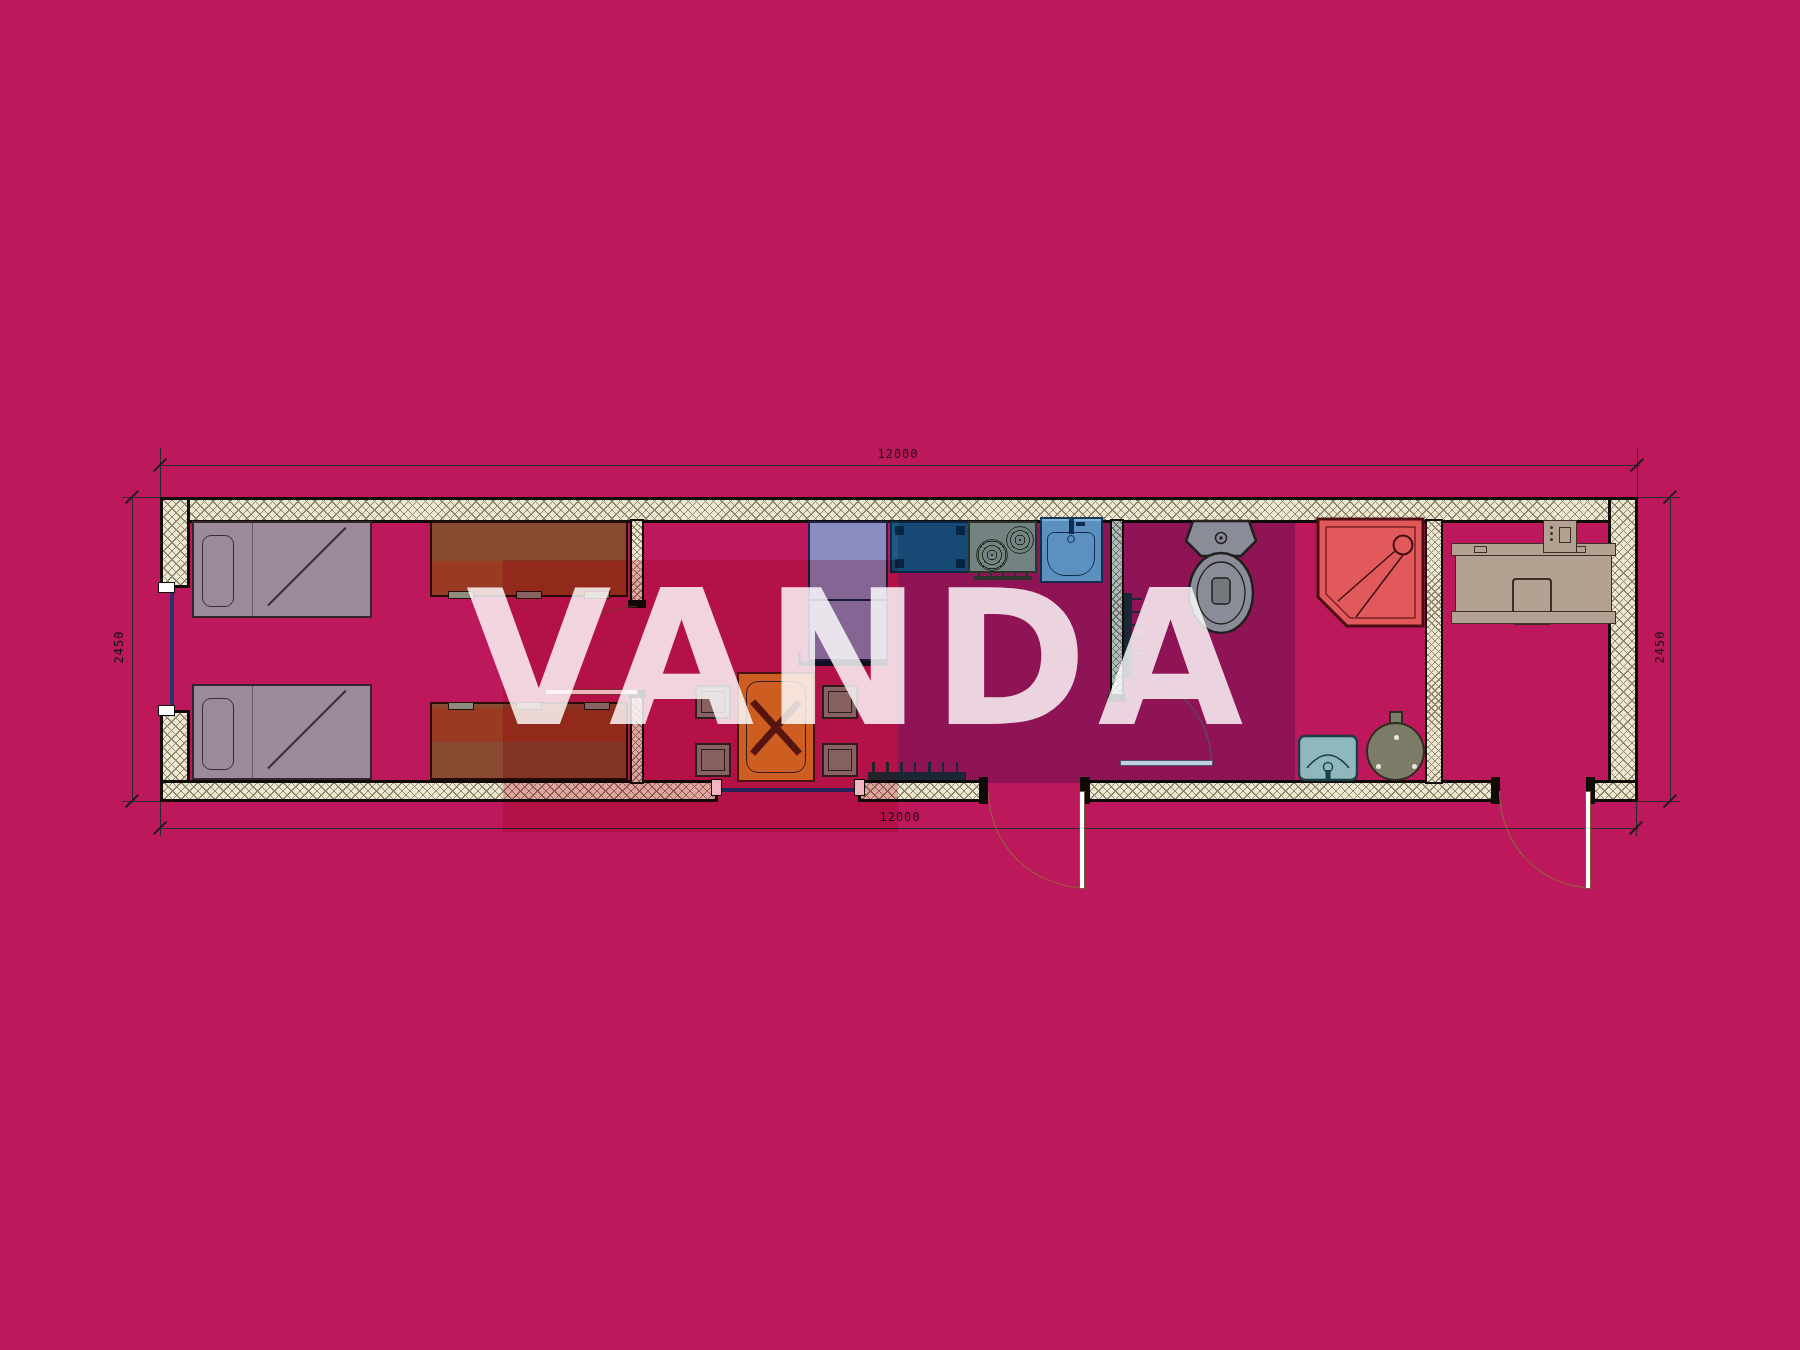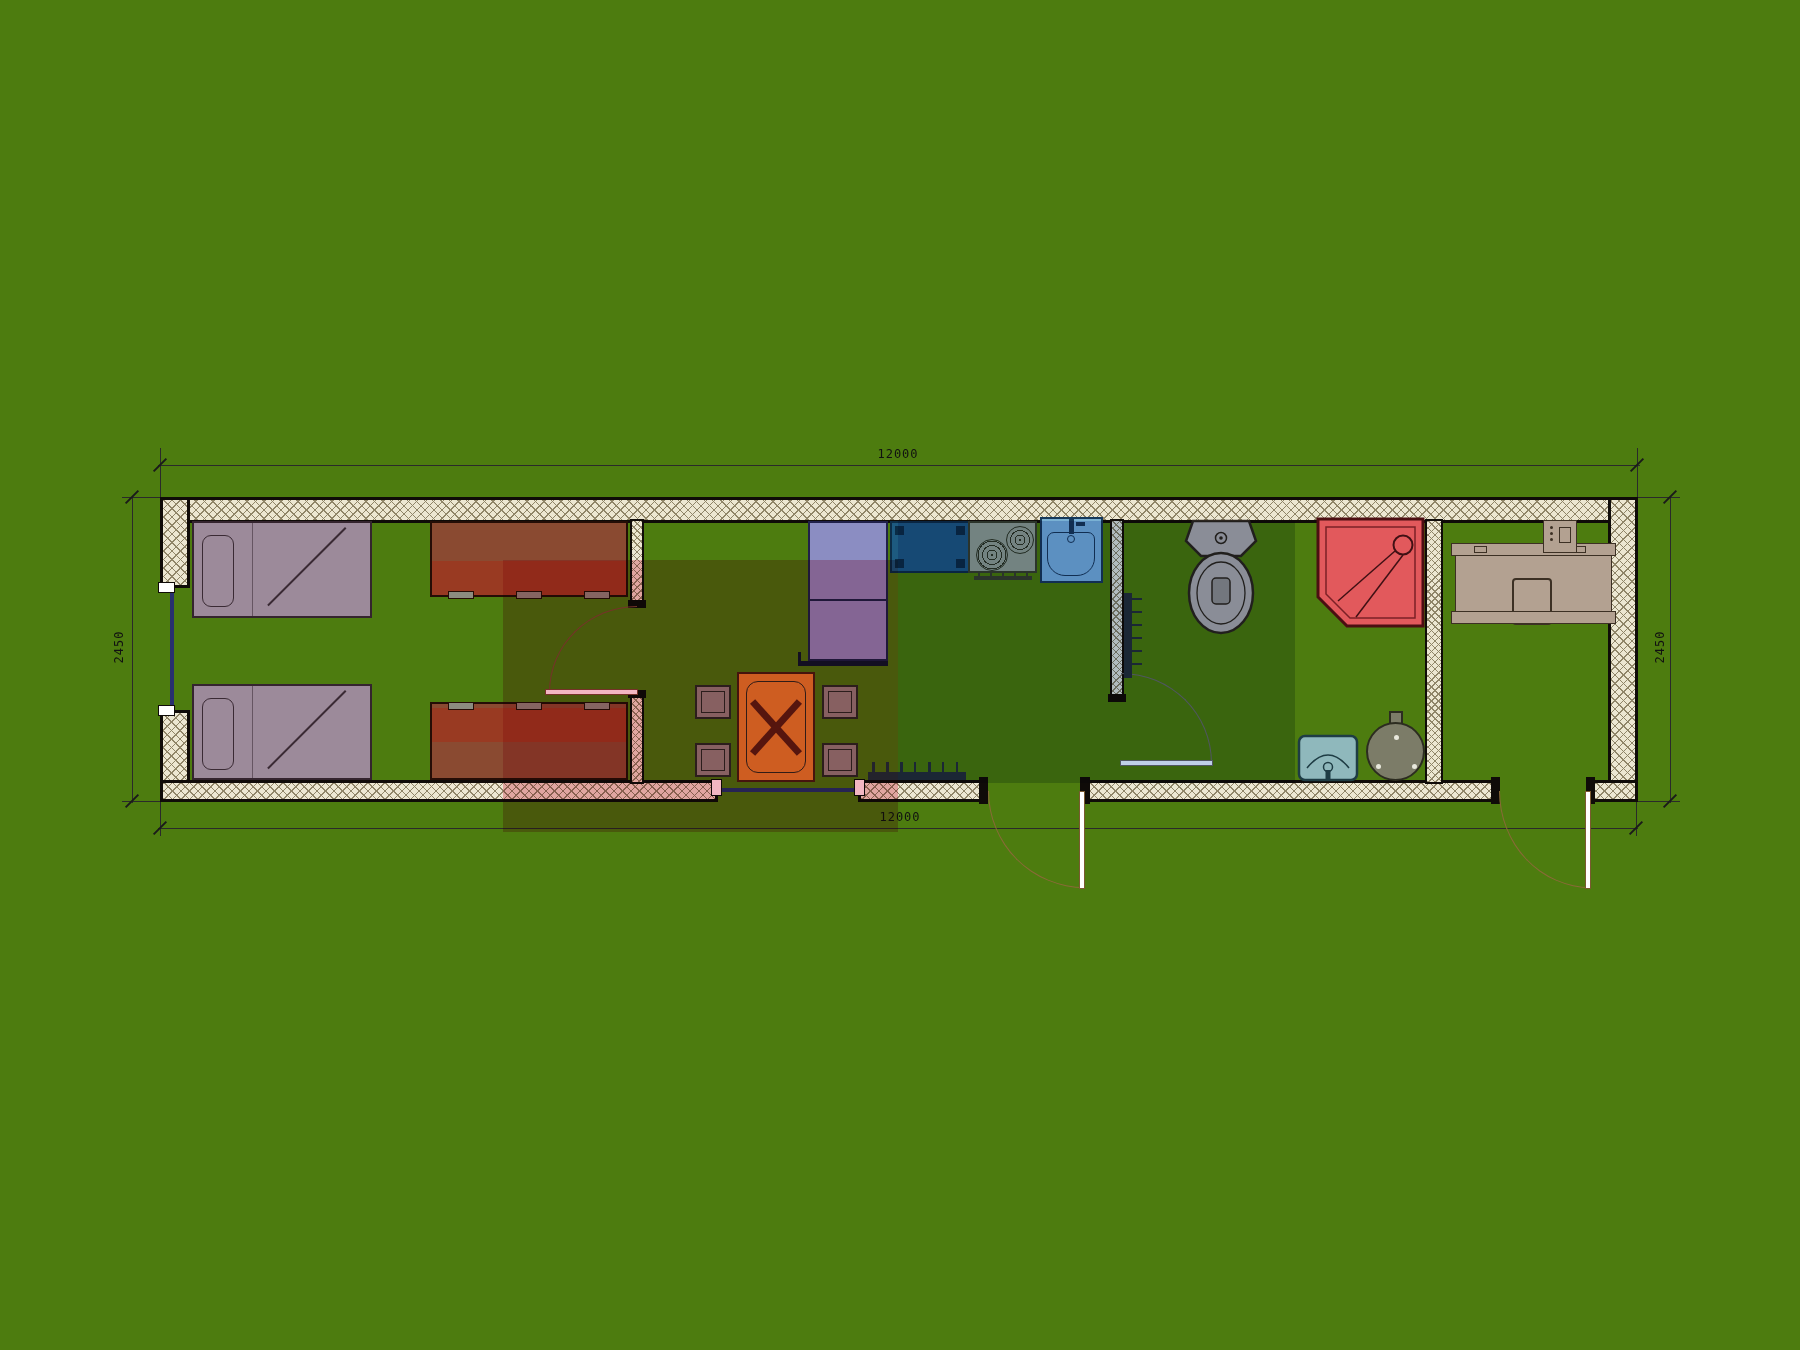--- a/index.html
+++ b/index.html
@@ -1,16 +1,16 @@
 <!DOCTYPE html>
 <html><head>
 <meta charset="utf-8">
 <style>
   html,body{margin:0;padding:0;background:#ffffff;}
-  #canvas{position:relative;width:1800px;height:1350px;background:#4d7c0f;overflow:hidden;
+  #canvas{position:relative;width:1800px;height:1350px;background:#be185d;overflow:hidden;
           font-family:"DejaVu Sans",sans-serif;}
   .a{position:absolute;box-sizing:border-box;}
   
   .wall{background-color:#ece7d2;
         background-image:
           repeating-linear-gradient(45deg,#8f8568 0,#8f8568 1px,transparent 1px,transparent 6px),
           repeating-linear-gradient(135deg,#8f8568 0,#8f8568 1px,transparent 1px,transparent 6px);
         border:3px solid #0f0b08;}
   .pwall{background-color:#ece7d2;
         background-image:
@@ -230,14 +230,15 @@
   <div class="a" style="left:1451px;top:611px;width:165px;height:13px;background:#b3a191;border:1.5px solid #3c3024;"></div>
   <div class="a" style="left:1543px;top:520px;width:34px;height:33px;background:#b3a191;border:1.5px solid #3c3024;">
     <div class="a" style="left:15px;top:6px;width:12px;height:16px;border:1px solid #3c3024;"></div>
     <div class="a" style="left:6px;top:5px;width:3px;height:3px;background:#3c3024;border-radius:50%;"></div>
     <div class="a" style="left:6px;top:11px;width:3px;height:3px;background:#3c3024;border-radius:50%;"></div>
     <div class="a" style="left:6px;top:17px;width:3px;height:3px;background:#3c3024;border-radius:50%;"></div>
   </div>
 
   <div class="a" style="left:503px;top:560px;width:395px;height:272px;background:#f2b6c2;mix-blend-mode:multiply;z-index:8;"></div>
   <div class="a" style="left:898px;top:521px;width:397px;height:262px;background:#bfcfe8;mix-blend-mode:multiply;z-index:8;"></div>
+  <div class="a" style="left:466px;top:565px;z-index:9;font-family:'DejaVu Sans',sans-serif;font-weight:bold;font-size:188px;line-height:1;letter-spacing:10px;color:rgba(255,255,255,0.82);">VANDA</div>
 
 </div>
 
 </body></html>

